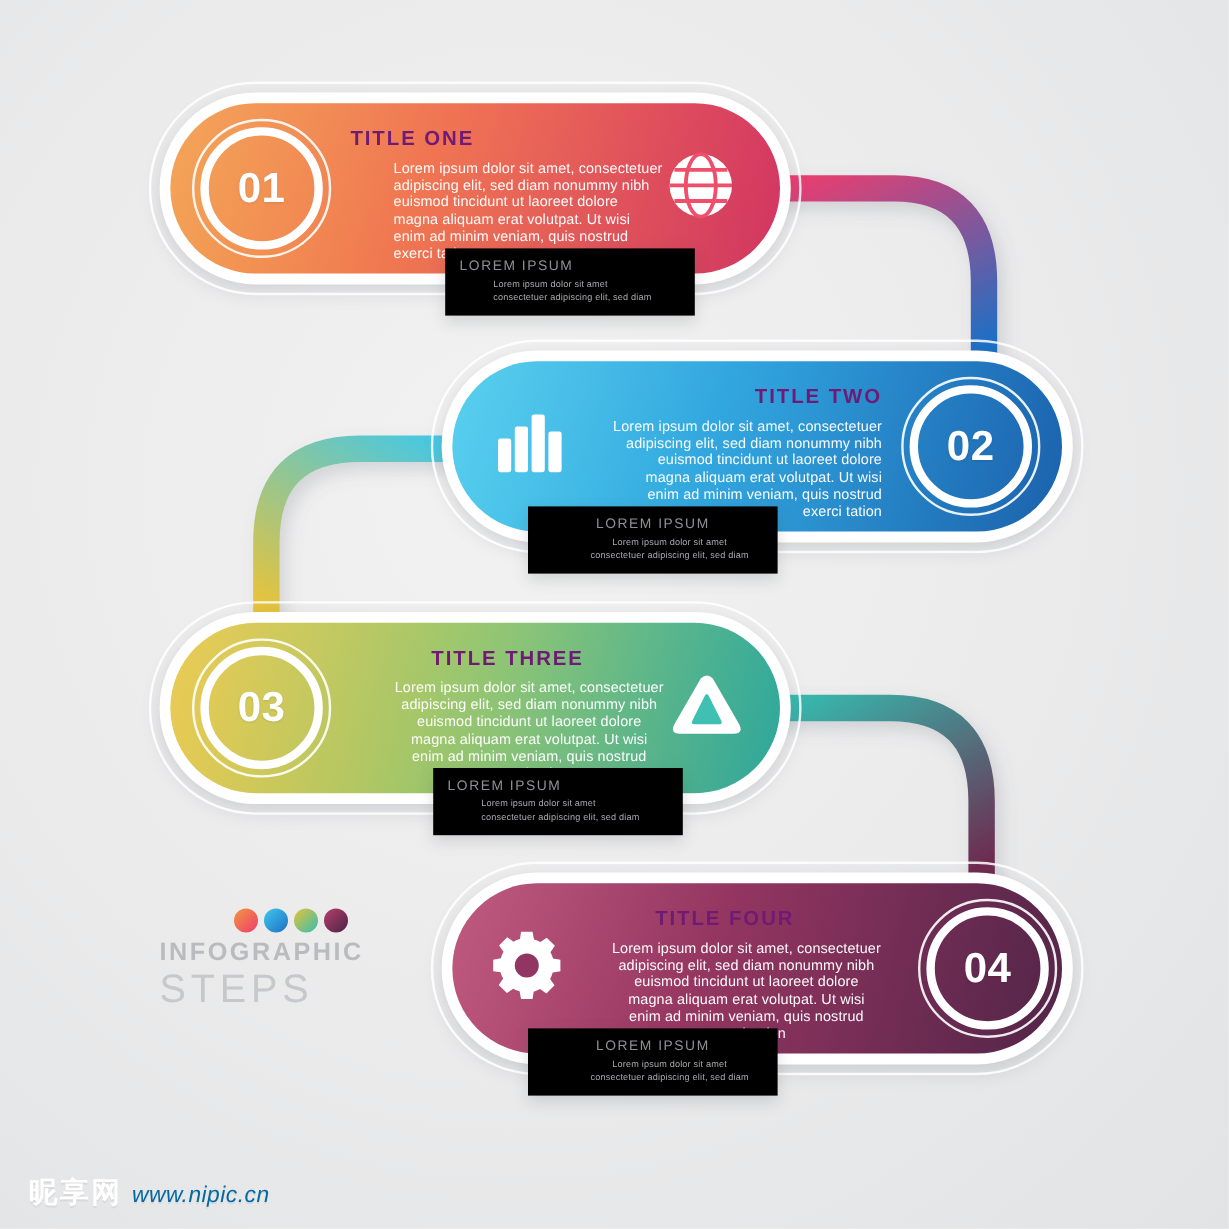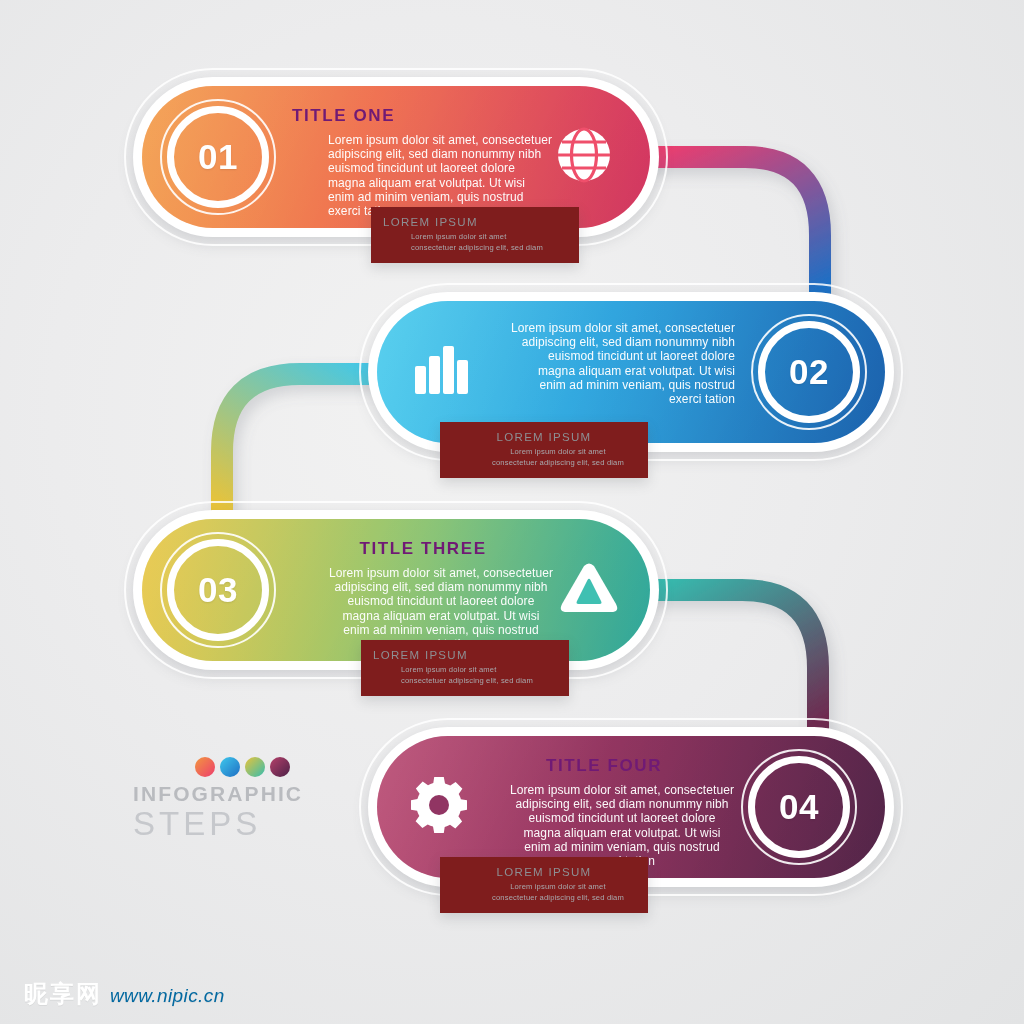--- a/index.html
+++ b/index.html
@@ -104,21 +104,21 @@
   }
 
   
   .stepicon { position: absolute; top: 50%; transform: translateY(-50%); z-index: 6; }
 
   
   .subcard {
     position: absolute;
     z-index: 7;
     width: 208px;
-    background: #7f1d1d;
+    background: #000000;
     padding: 9px 12px 10px 12px;
     box-shadow: 0 5px 12px rgba(70,75,85,.18);
   }
   .subcard h4 {
     color: #8d8f93;
     font-size: 11.5px;
     font-weight: normal;
     letter-spacing: 1.3px;
     margin-bottom: 4px;
   }
@@ -255,20 +255,21 @@
         <div class="sheen"></div>
       </div>
 
       <div class="numbadge" style="right:18px;">
         <div class="thinring"></div>
         <div class="fatring"></div>
         <div class="num">02</div>
       </div>
 
       <div class="txt" style="right:150px; text-align:right;">
+        <h3>TITLE TWO</h3>
         <p>Lorem ipsum dolor sit amet, consectetuer adipiscing elit, sed diam nonummy nibh euismod tincidunt ut laoreet dolore magna aliquam erat volutpat. Ut wisi enim ad minim veniam, quis nostrud exerci tation</p>
       </div>
 
       <div class="stepicon" style="left:36px;">
         <svg width="56" height="52" viewBox="0 0 56 52">
           <rect x="2" y="22" width="11" height="28" rx="2" fill="#ffffff"></rect>
           <rect x="16" y="12" width="11" height="38" rx="2" fill="#ffffff"></rect>
           <rect x="30" y="2" width="11" height="48" rx="2" fill="#ffffff"></rect>
           <rect x="44" y="16" width="11" height="34" rx="2" fill="#ffffff"></rect>
         </svg>
@@ -315,21 +316,21 @@
     </div>
   </div>
 
   <div class="step" style="left:368px; top:727px; width:526px; height:160px;">
     <div class="ringline"></div>
     <div class="inner">
       <div class="body" style="background:linear-gradient(100deg,#b5406a 0%,#8a335e 55%,#5e2a52 100%);">
         <div class="sheen"></div>
       </div>
 
-      <div class="numbadge" style="right:28px;">
+      <div class="numbadge" style="right:4px;">
         <div class="thinring"></div>
         <div class="fatring"></div>
         <div class="num">04</div>
       </div>
 
       <div class="txt" style="right:150px; text-align:center;">
         <h3>TITLE FOUR</h3>
         <p>Lorem ipsum dolor sit amet, consectetuer adipiscing elit, sed diam nonummy nibh euismod tincidunt ut laoreet dolore magna aliquam erat volutpat. Ut wisi enim ad minim veniam, quis nostrud exerci tation</p>
       </div>
 

